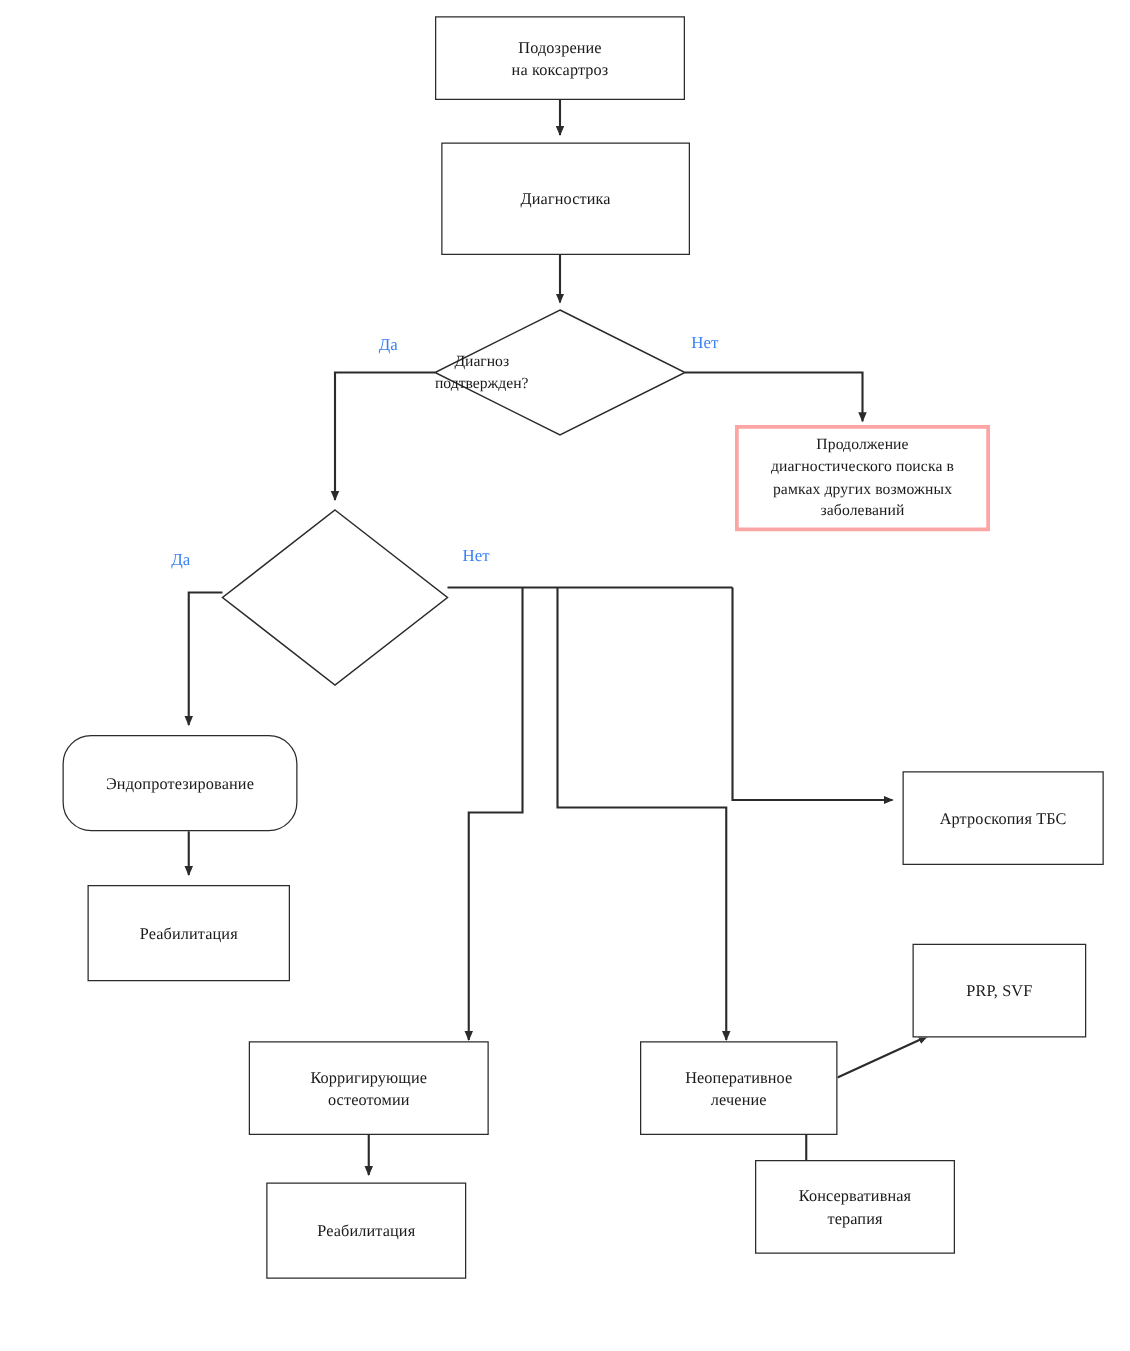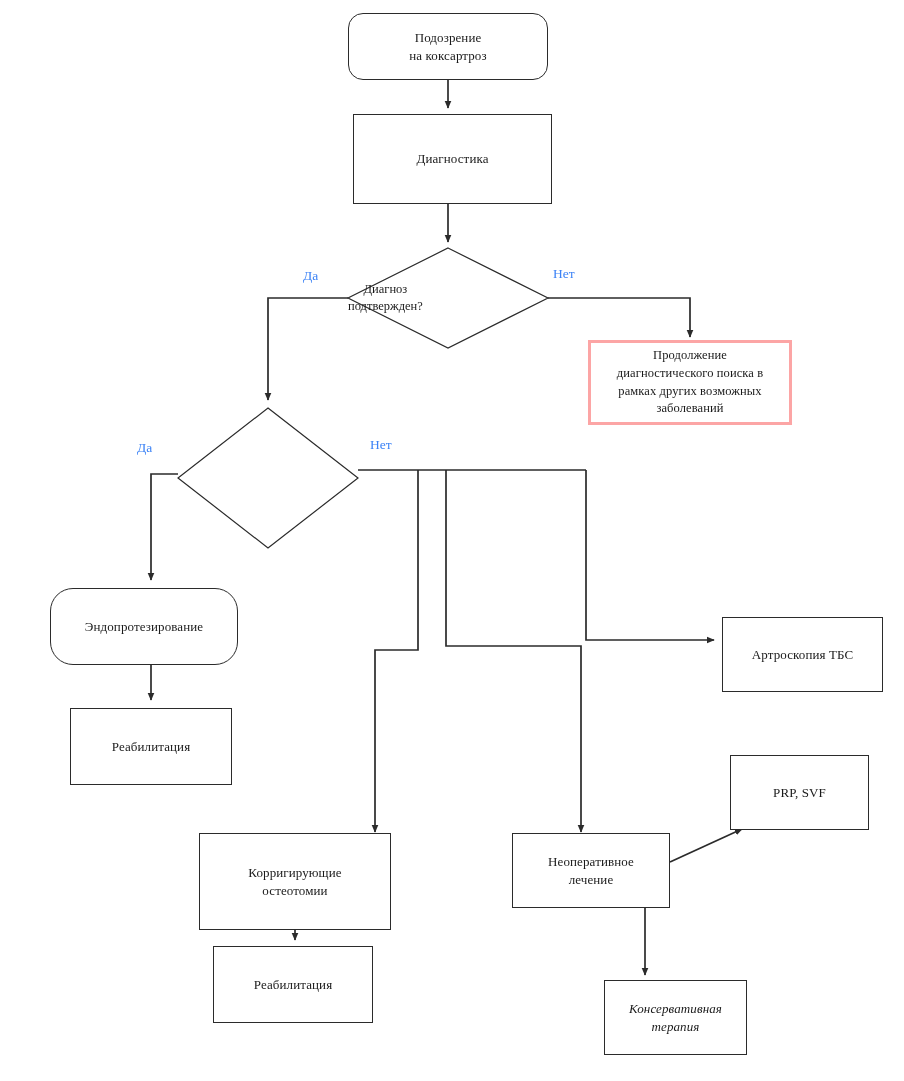--- a/index.html
+++ b/index.html
@@ -111,21 +111,21 @@
       <path d="M151,665 L151,700" marker-end="url(#ah)"></path>
       
       <path d="M295,908 L295,940" marker-end="url(#ah)"></path>
       
       <path d="M645,908 L645,975" marker-end="url(#ah)"></path>
       
       <path d="M670,862 L742,829" marker-end="url(#ah)"></path>
     </g>
   </svg>
 
-  <div class="node" style="left:348px; top:13px; width:200px; height:67px;border-radius:15px;">
+  <div class="node" style="left:348px; top:13px; width:200px; height:67px;">
     <span class="txt">Подозрение
 на коксартроз</span>
   </div>
 
   <div class="node" style="left:353px; top:114px; width:199px; height:90px;">
     <span class="txt">Диагностика</span>
   </div>
 
   <div class="diamond" style="left:348px; top:248px; width:200px; height:100px;">
     <span class="txt">Диагноз
@@ -141,21 +141,21 @@
 
 
   <div class="node" style="left:50px; top:588px; width:188px; height:77px;border-radius:23px;">
     <span class="txt">Эндопротезирование</span>
   </div>
 
   <div class="node" style="left:70px; top:708px; width:162px; height:77px;">
     <span class="txt">Реабилитация</span>
   </div>
 
-  <div class="node" style="left:199px; top:833px; width:192px; height:97px;">
+  <div class="node" style="left:199px; top:833px; width:192px; height:75px;">
     <span class="txt">Корригирующие
 остеотомии</span>
   </div>
 
   <div class="node" style="left:213px; top:946px; width:160px; height:77px;">
     <span class="txt">Реабилитация</span>
   </div>
 
   <div class="node" style="left:512px; top:833px; width:158px; height:75px;">
     <span class="txt">Неоперативное
@@ -163,21 +163,21 @@
   </div>
 
   <div class="node" style="left:722px; top:617px; width:161px; height:75px;">
     <span class="txt">Артроскопия ТБС</span>
   </div>
 
   <div class="node" style="left:730px; top:755px; width:139px; height:75px;">
     <span class="txt">PRP, SVF</span>
   </div>
 
-  <div class="node" style="left:604px; top:980px; width:143px; height:75px;font-style:italic;">
+  <div class="node" style="left:604px; top:928px; width:160px; height:75px;">
     <span class="txt">Консервативная
 терапия</span>
   </div>
 
   <div class="edge-label" style="left:303px; top:268px;">Да</div>
   <div class="edge-label" style="left:553px; top:266px;">Нет</div>
   <div class="edge-label" style="left:137px; top:440px;">Да</div>
   <div class="edge-label" style="left:370px; top:437px;">Нет</div>
 
 </div>

